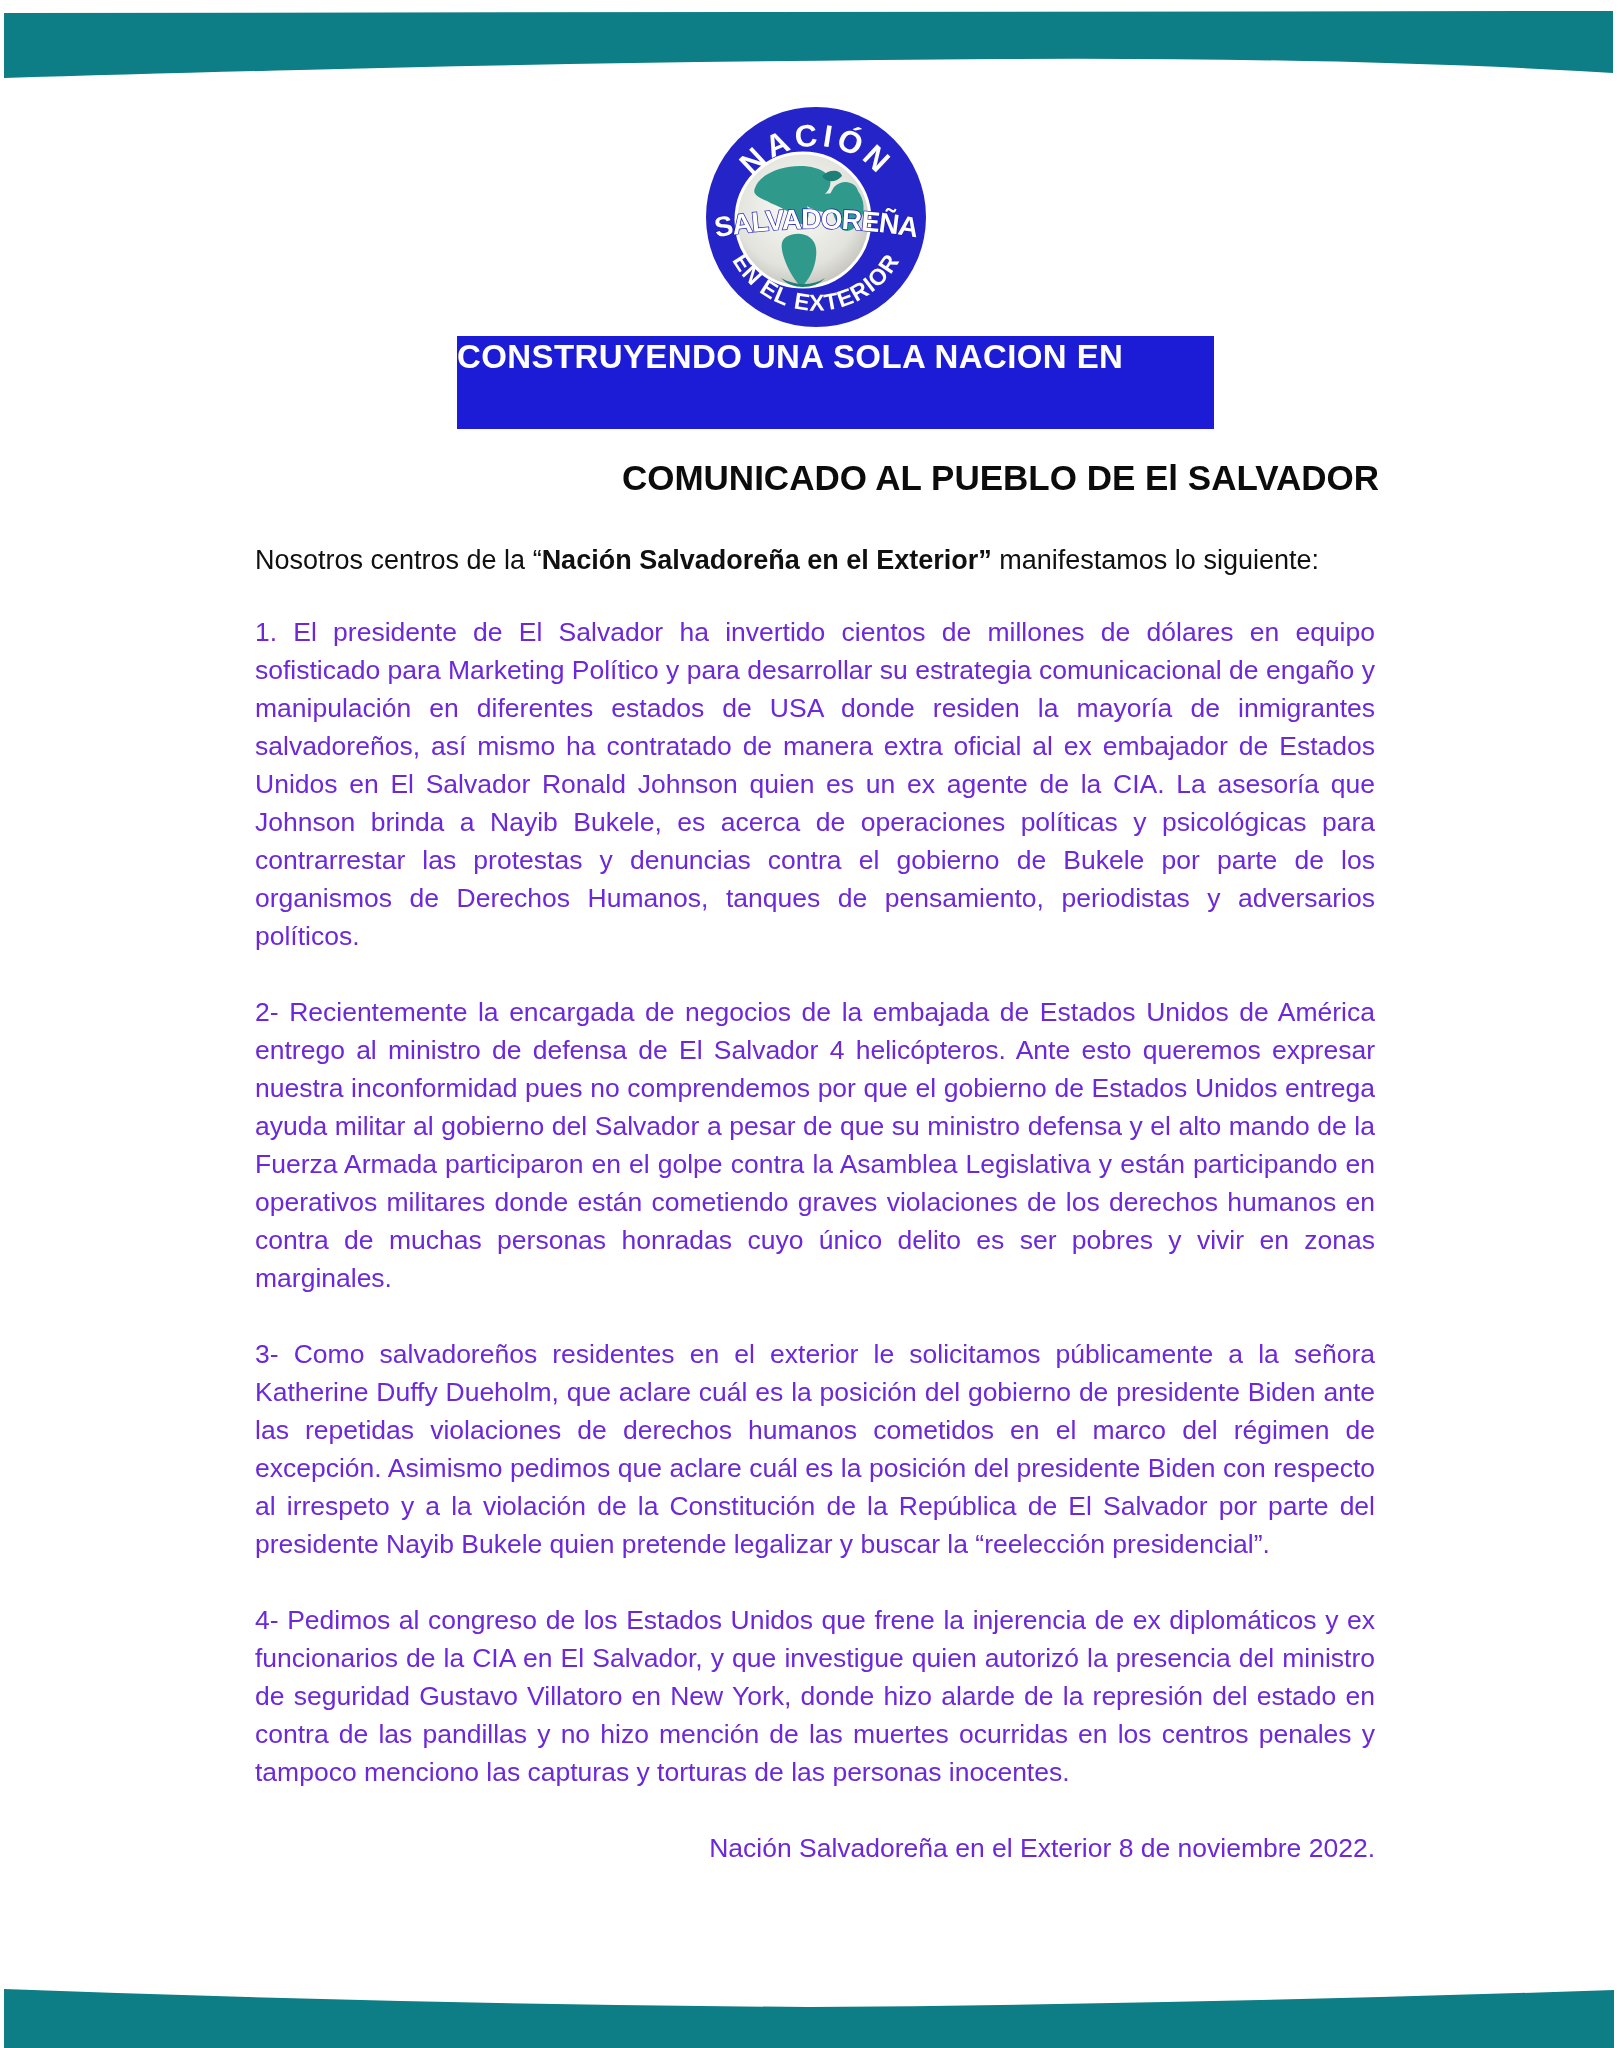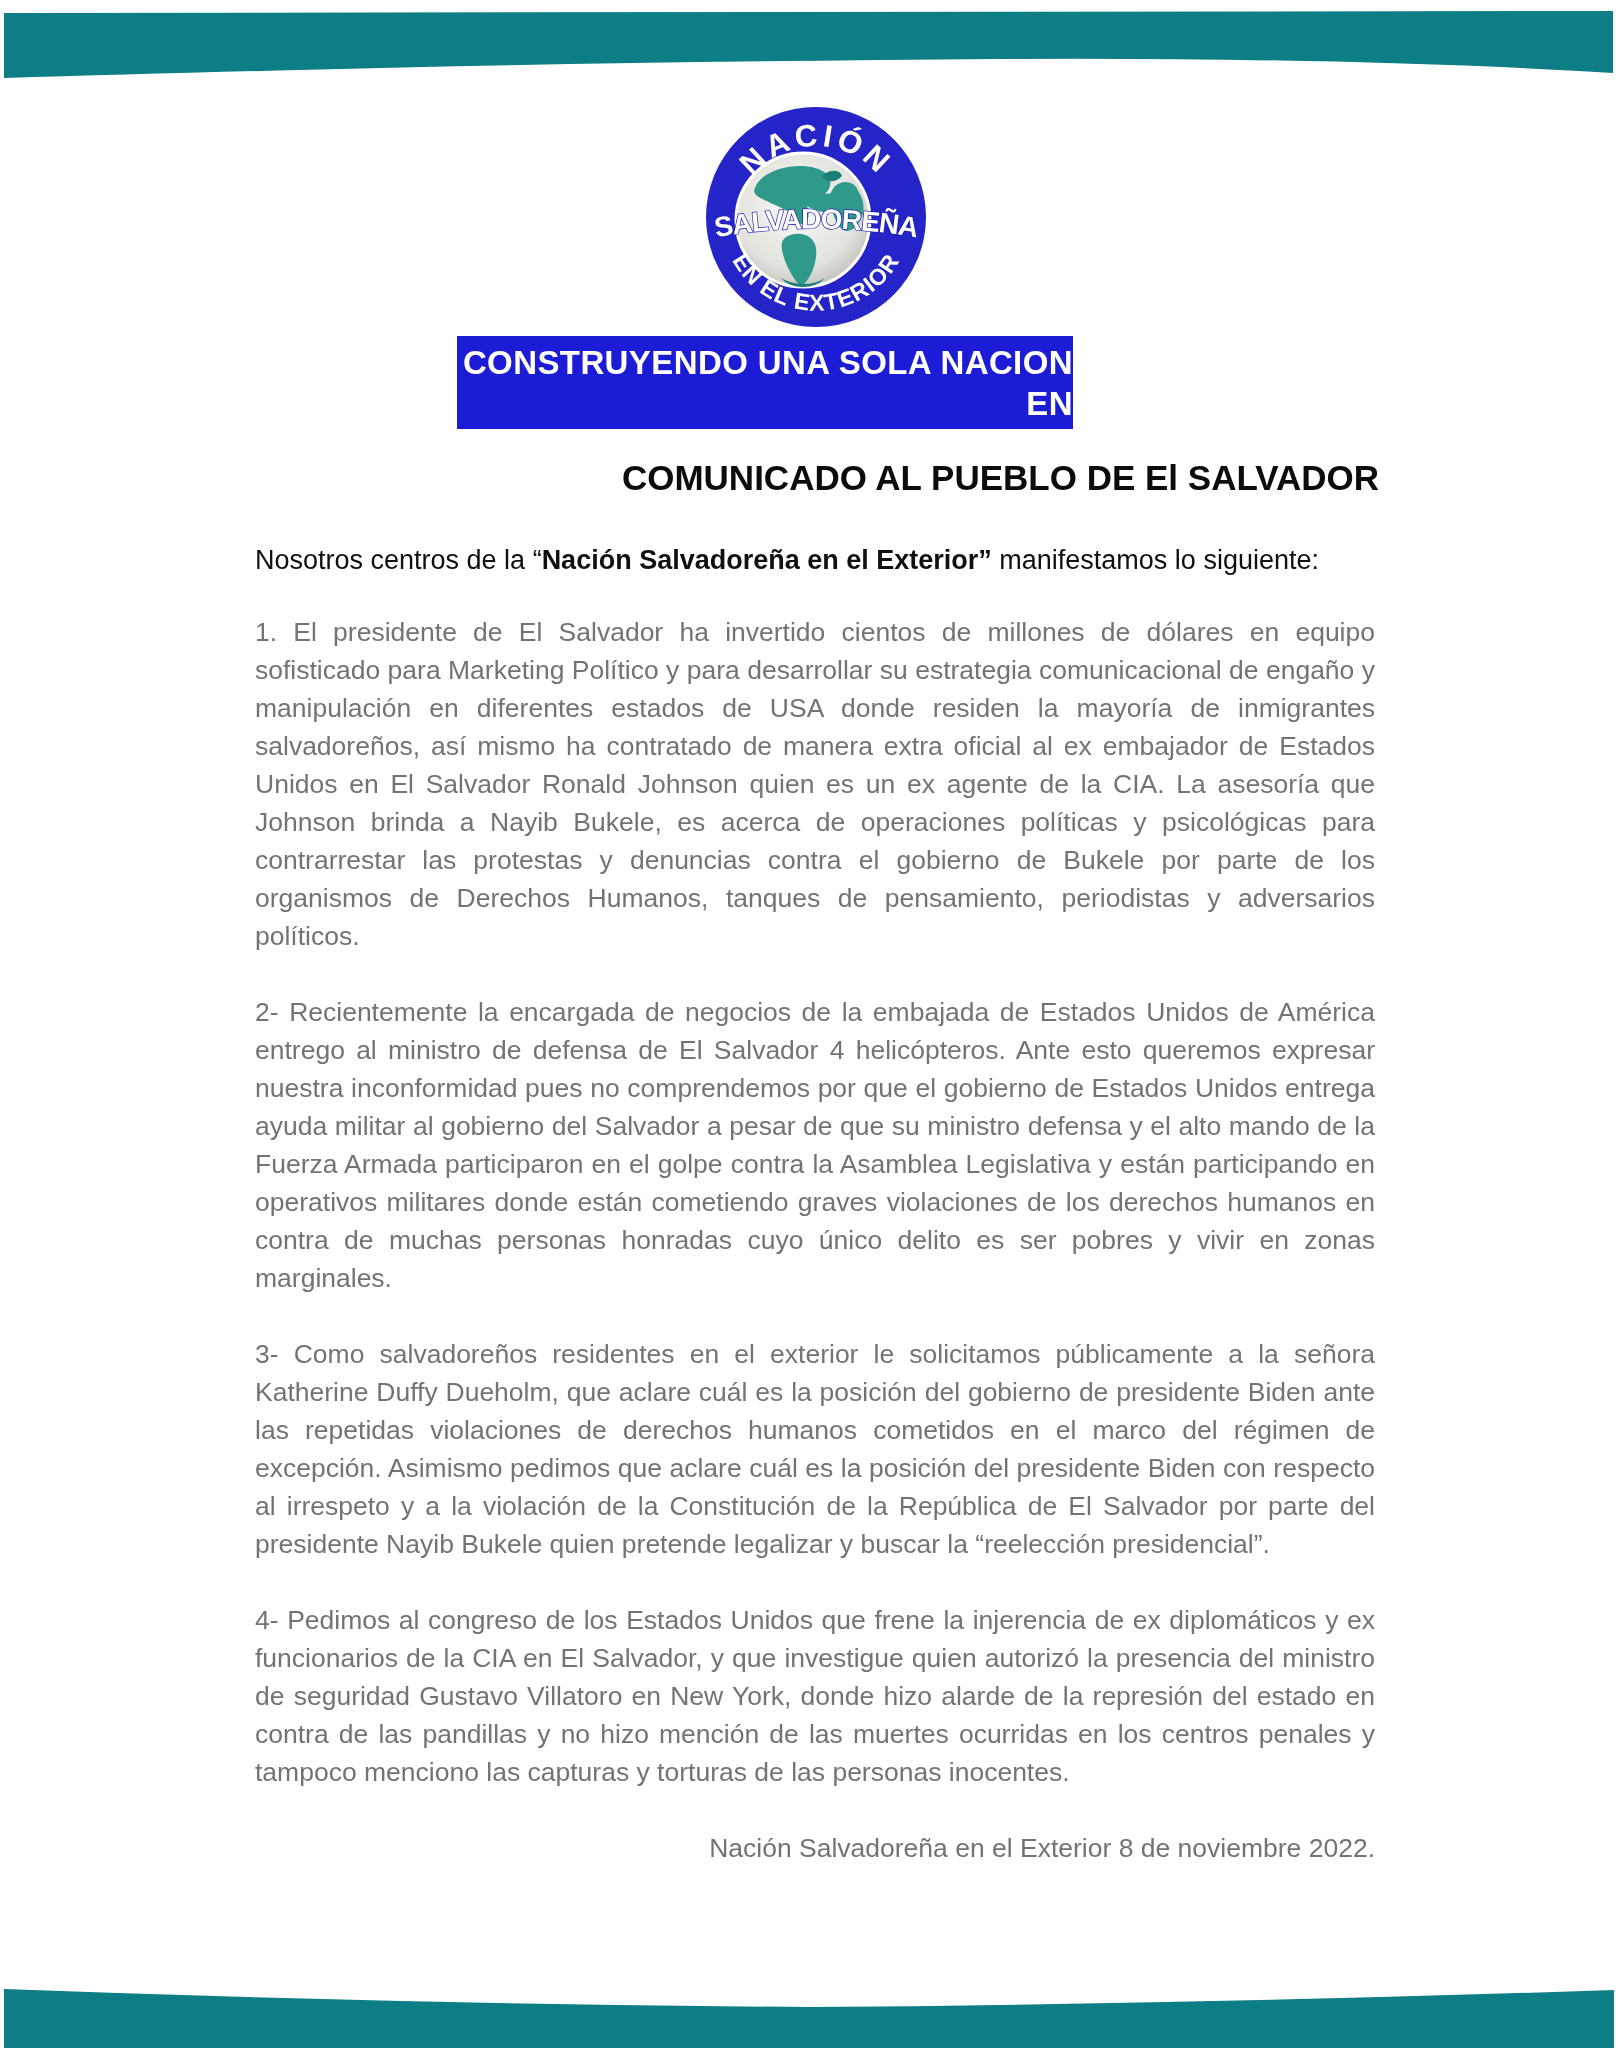--- a/index.html
+++ b/index.html
@@ -8,42 +8,42 @@
     font-family:"Liberation Sans", sans-serif; overflow:hidden;
     color:#141414;
   }
   .wave { position:absolute; left:0; width:1618px; pointer-events:none; }
   .wave.top { top:0; height:100px; }
   .wave.bottom { bottom:0; height:75px; }
 
   .logo-wrap { position:absolute; left:703px; top:106px; width:226px; height:230px; }
 
   .banner {
-    position:absolute; left:457px; top:336px; width:616px; height:93px;
+    position:absolute; left:457px; top:336px; width:757px; height:93px;
     background:var(--banner-blue, #1c1cd6);
-    color:#ffffff; font-weight:bold; text-align:right;
+    color:#ffffff; font-weight:bold; text-align:left;
     font-size:33px; line-height:41px; letter-spacing:0.4px;
-    box-sizing:border-box; padding-top:6px;
+    box-sizing:border-box; 
   }
 
   .doc-title {
     position:absolute; left:249px; top:458px; width:1130px;
     text-align:right; font-weight:bold; font-size:35px; color:#0c0c0c;
     letter-spacing:0px;
   }
 
   .intro {
     position:absolute; left:255px; top:545px; width:1124px;
     font-size:27px; color:#101010;
   }
   .intro b { font-weight:bold; }
 
   .bodytext {
     position:absolute; left:255px; top:613px; width:1120px;
-    font-size:26.5px; line-height:38px; text-align:justify; color:#737373;
+    font-size:26.5px; line-height:38px; text-align:justify; color:#6d28d9;
   }
   .bodytext p { margin:0 0 38px 0; }
   .bodytext p.closing { text-align:right; margin-bottom:16px; }
 
   svg text { font-family:"Liberation Sans", sans-serif; }
 </style>
 </head>
 <body>
 
 <div class="page">

